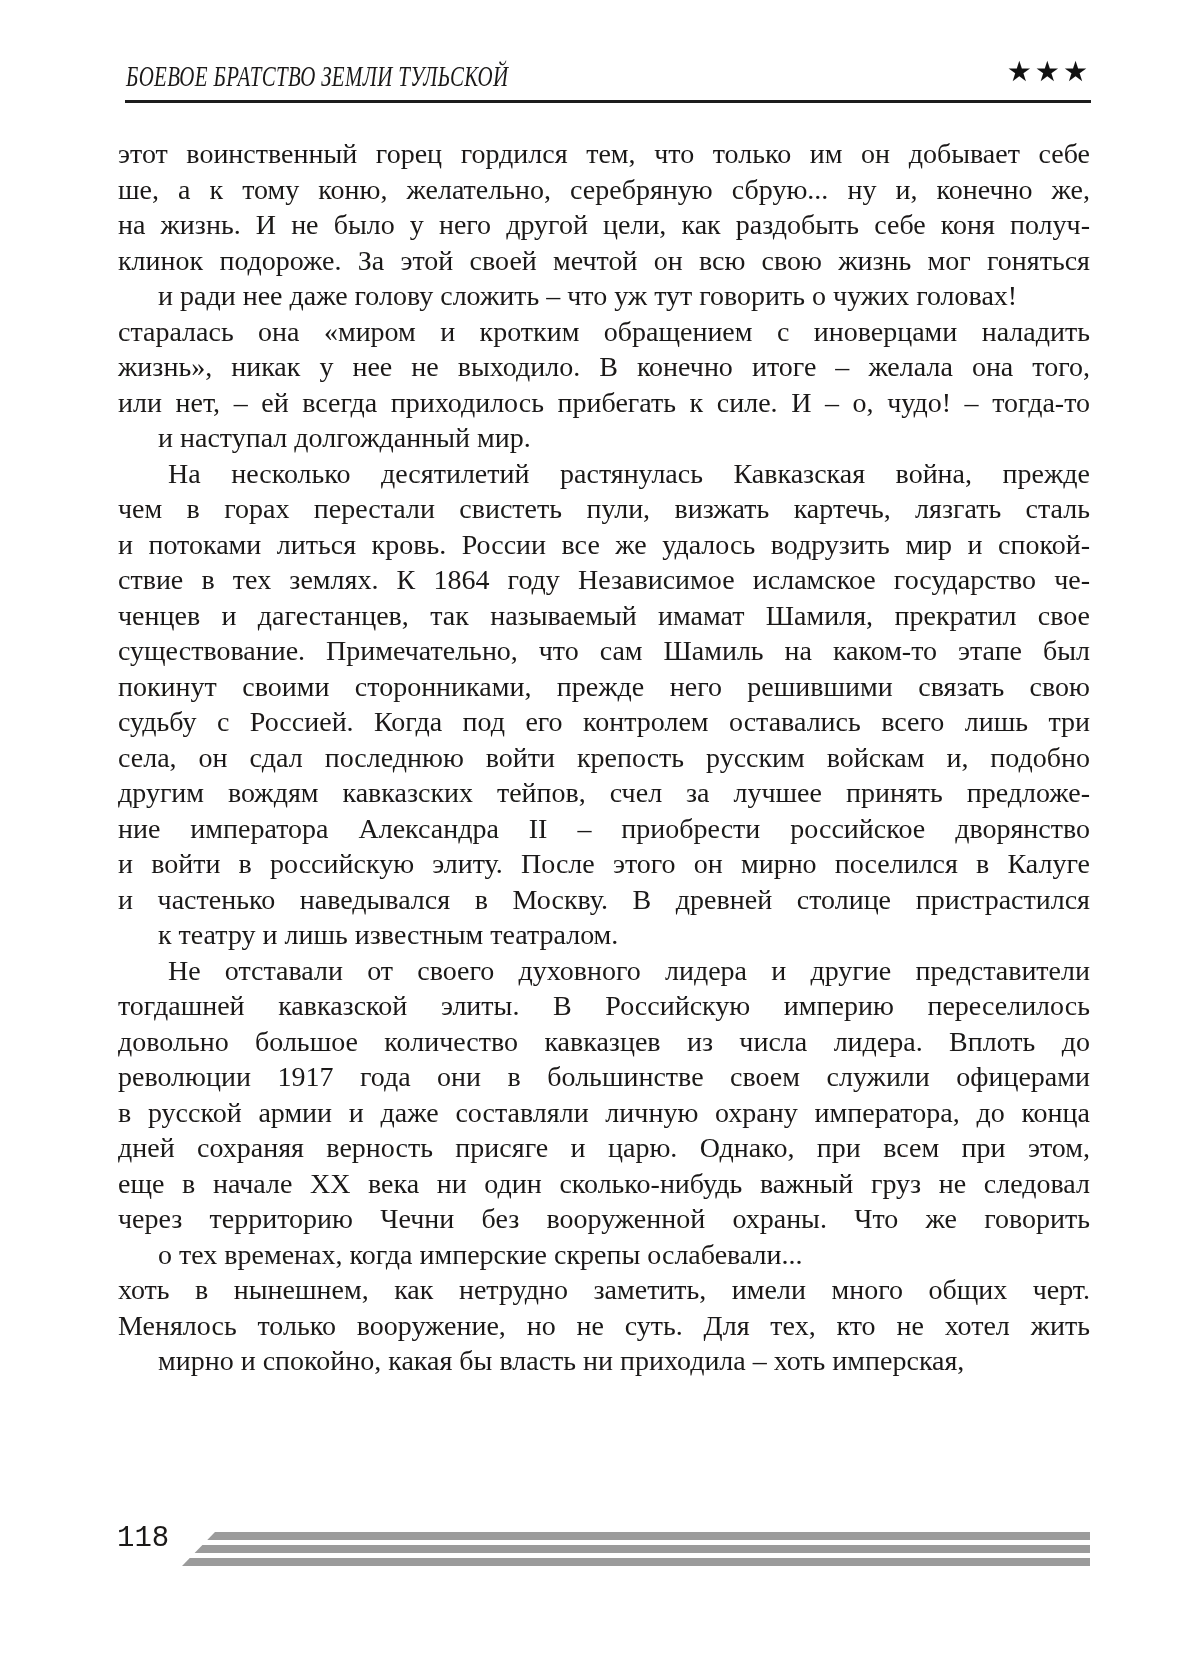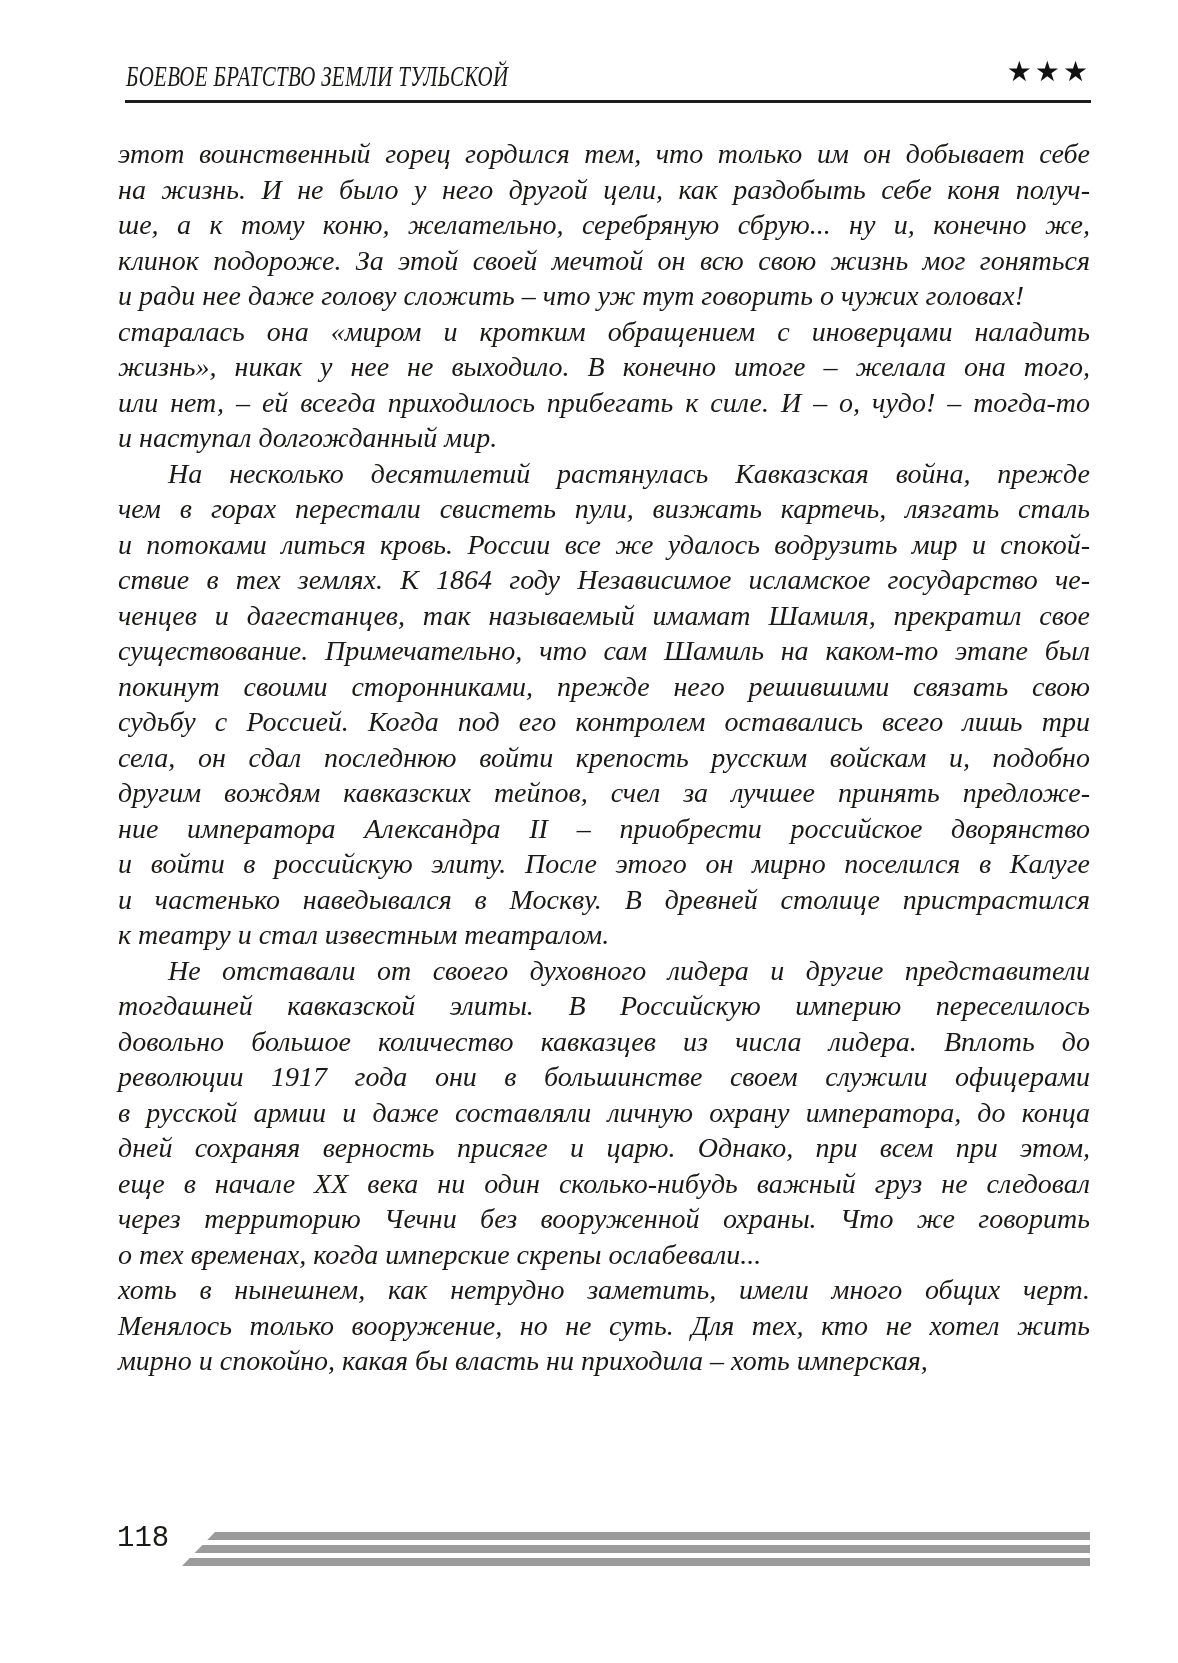--- a/index.html
+++ b/index.html
@@ -56,24 +56,24 @@
     left:118px;
     top:136px;
     width:972px;
     font-size:28px;
     line-height:35.5px;
   }
   .body-text .line{
     text-align:justify;
     text-align-last:justify;
     white-space:normal;
-    font-style:italic;
   }
   .body-text .line.last{
     text-align-last:left;
+    margin-left:40px;
   }
   .body-text .line.indent{
     text-indent:50px;
   }
   
   .page-number{
     position:absolute;
     left:117px;
     top:1522px;
     font-size:29px;
@@ -103,42 +103,42 @@
 <div class="page">
 
   <div class="running-title">БОЕВОЕ БРАТСТВО ЗЕМЛИ ТУЛЬСКОЙ</div>
 
   <div class="stars">★★★</div>
 
   <div class="header-rule"></div>
 
   <main class="body-text">
       <div class="line">этот воинственный горец гордился тем, что только им он добывает себе</div>
+      <div class="line">ше, а к тому коню, желательно, серебряную сбрую... ну и, конечно же,</div>
       <div class="line">на жизнь. И не было у него другой цели, как раздобыть себе коня получ-</div>
-      <div class="line">ше, а к тому коню, желательно, серебряную сбрую... ну и, конечно же,</div>
       <div class="line">клинок подороже. За этой своей мечтой он всю свою жизнь мог гоняться</div>
       <div class="line last">и ради нее даже голову сложить – что уж тут говорить о чужих головах!</div>
       <div class="line">старалась она «миром и кротким обращением с иноверцами наладить</div>
       <div class="line">жизнь», никак у нее не выходило. В конечно итоге – желала она того,</div>
       <div class="line">или нет, – ей всегда приходилось прибегать к силе. И – о, чудо! – тогда-то</div>
       <div class="line last">и наступал долгожданный мир.</div>
       <div class="line indent">На несколько десятилетий растянулась Кавказская война, прежде</div>
       <div class="line">чем в горах перестали свистеть пули, визжать картечь, лязгать сталь</div>
       <div class="line">и потоками литься кровь. России все же удалось водрузить мир и спокой-</div>
       <div class="line">ствие в тех землях. К 1864 году Независимое исламское государство че-</div>
       <div class="line">ченцев и дагестанцев, так называемый имамат Шамиля, прекратил свое</div>
       <div class="line">существование. Примечательно, что сам Шамиль на каком-то этапе был</div>
       <div class="line">покинут своими сторонниками, прежде него решившими связать свою</div>
       <div class="line">судьбу с Россией. Когда под его контролем оставались всего лишь три</div>
       <div class="line">села, он сдал последнюю войти крепость русским войскам и, подобно</div>
       <div class="line">другим вождям кавказских тейпов, счел за лучшее принять предложе-</div>
       <div class="line">ние императора Александра II – приобрести российское дворянство</div>
       <div class="line">и войти в российскую элиту. После этого он мирно поселился в Калуге</div>
       <div class="line">и частенько наведывался в Москву. В древней столице пристрастился</div>
-      <div class="line last">к театру и стал известным театралом.</div>
+      <div class="line last">к театру и лишь известным театралом.</div>
       <div class="line indent">Не отставали от своего духовного лидера и другие представители</div>
       <div class="line">тогдашней кавказской элиты. В Российскую империю переселилось</div>
       <div class="line">довольно большое количество кавказцев из числа лидера. Вплоть до</div>
       <div class="line">революции 1917 года они в большинстве своем служили офицерами</div>
       <div class="line">в русской армии и даже составляли личную охрану императора, до конца</div>
       <div class="line">дней сохраняя верность присяге и царю. Однако, при всем при этом,</div>
       <div class="line">еще в начале XX века ни один сколько-нибудь важный груз не следовал</div>
       <div class="line">через территорию Чечни без вооруженной охраны. Что же говорить</div>
       <div class="line last">о тех временах, когда имперские скрепы ослабевали...</div>
       <div class="line">хоть в нынешнем, как нетрудно заметить, имели много общих черт.</div>

